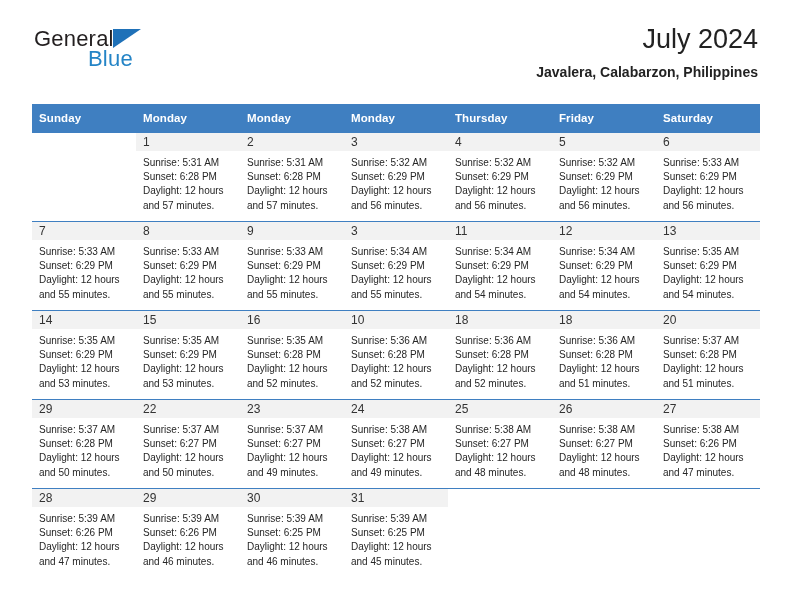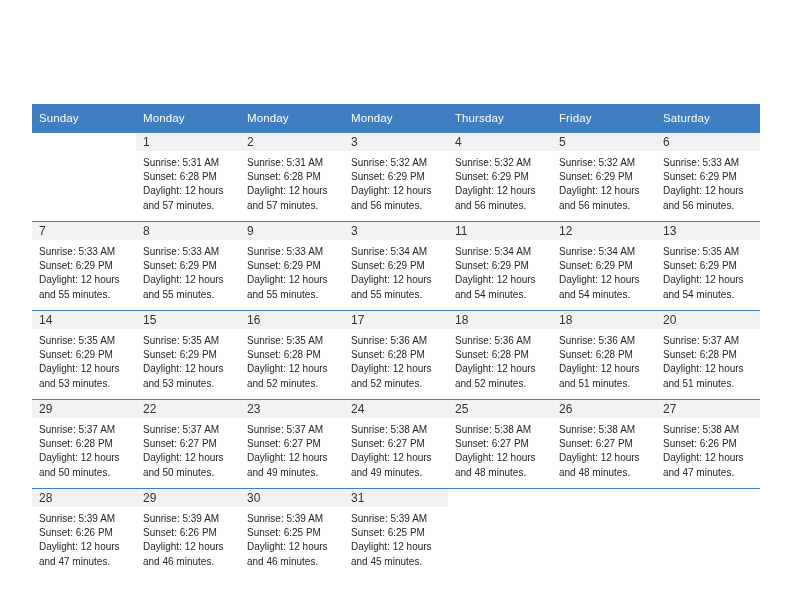--- a/index.html
+++ b/index.html
@@ -93,21 +93,21 @@
     border-collapse: collapse;
     table-layout: fixed;
     width: 728px;
   }
   table.cal col { width: 104px; }
 
   thead th {
     background: #3f7fc1;
     color: #ffffff;
     font-size: 11.5px;
-    font-weight: normal;
+    font-weight: bold;
     text-align: left;
     padding: 5px 0 5px 7px;
     height: 18px;
     vertical-align: middle;
     letter-spacing: 0.1px;
   }
 
   tbody tr.week {
     border-top: 1px solid #3f7fc1;
   }
@@ -137,20 +137,34 @@
     color: #262626;
   }
   .info div { white-space: nowrap; }
   td.empty .daynum { background: #ffffff; }
 </style>
 </head>
 <body>
 
 <div class="page">
 
+  <div class="topbar">
+
+    <div class="logo">
+      <span class="logo-general">General</span>
+      <span class="logo-tri"></span>
+      <span class="logo-blue">Blue</span>
+    </div>
+
+    <div class="titles">
+      <div class="cal-title">July 2024</div>
+      <div class="cal-subtitle">Javalera, Calabarzon, Philippines</div>
+    </div>
+
+  </div>
 
   <div class="calendar">
     <table class="cal">
       <colgroup>
         <col>
           <col>
           <col>
           <col>
           <col>
           <col>
@@ -314,21 +328,21 @@
             <td class="day">
               <div class="daynum">16</div>
               <div class="info">
                 <div>Sunrise: 5:35 AM</div>
                 <div>Sunset: 6:28 PM</div>
                 <div>Daylight: 12 hours</div>
                 <div>and 52 minutes.</div>
               </div>
             </td>
             <td class="day">
-              <div class="daynum">17</div>
+              <div class="daynum">10</div>
               <div class="info">
                 <div>Sunrise: 5:36 AM</div>
                 <div>Sunset: 6:28 PM</div>
                 <div>Daylight: 12 hours</div>
                 <div>and 52 minutes.</div>
               </div>
             </td>
             <td class="day">
               <div class="daynum">18</div>
               <div class="info">

